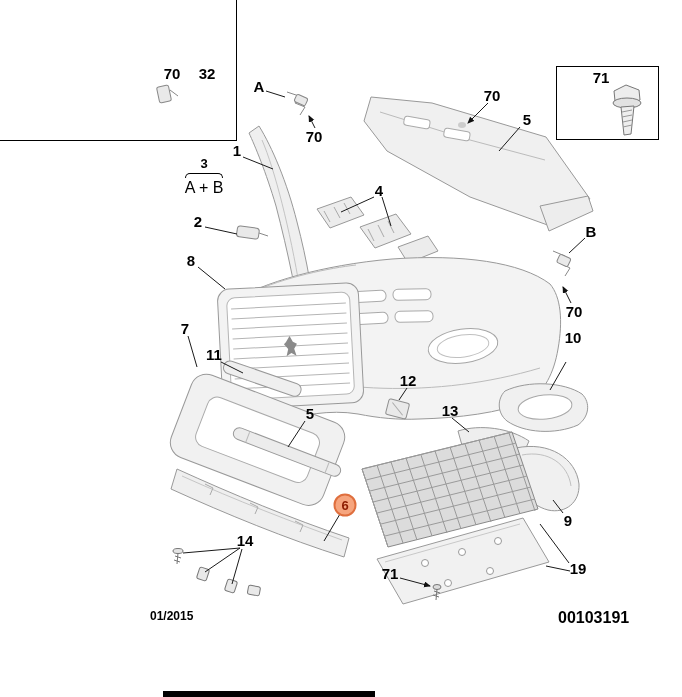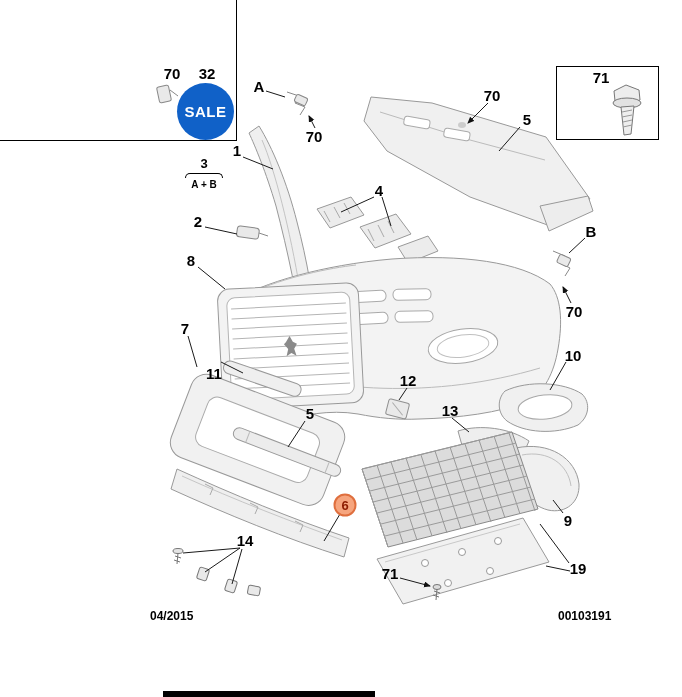--- a/index.html
+++ b/index.html
@@ -23,23 +23,23 @@
     font-weight:bold; font-size:15px; color:#000; white-space:nowrap; line-height:1;
   }
   .callout.highlight {
     width:23px; height:23px; border-radius:50%;
     display:flex; align-items:center; justify-content:center;
     border:2px solid; font-size:13px;
   }
   .group3 { position:absolute; left:181px; top:156px; width:46px; text-align:center; z-index:4; }
   .g3-num { font-weight:bold; font-size:13px; }
   .g3-brace { height:5px; margin:2px 4px 1px; border-top:1.5px solid #000; border-left:1.5px solid #000; border-right:1.5px solid #000; border-radius:5px 5px 0 0; }
-  .g3-formula { font-weight:bold; font-size:10px; }
+  .g3-formula { font-weight:normal; font-size:16px; }
   .footer-left  { position:absolute; left:150px; top:609px; font-weight:bold; font-size:12px; z-index:4; }
-  .footer-right { position:absolute; left:558px; top:609px; font-weight:bold; font-size:12px; z-index:4; }
+  .footer-right { position:absolute; left:558px; top:609px; font-weight:bold; font-size:16px; z-index:4; }
   .bottom-bar { position:absolute; left:163px; top:691px; width:212px; height:6px; background:#000; z-index:4; }
 </style>
 </head>
 <body>
 
 <div class="stage">
 
   <svg id="art" width="682" height="697" viewBox="0 0 682 697">
     <defs>
       <marker id="arr" markerWidth="8" markerHeight="8" refX="6" refY="3" orient="auto">
@@ -240,21 +240,20 @@
       <line x1="400" y1="578" x2="430" y2="586" marker-end="url(#arr)"></line>
       <line x1="569" y1="563" x2="540" y2="524"></line>
       <line x1="570" y1="571" x2="546" y2="566"></line>
     </g>
   </svg>
 
   <div class="tl-vline"></div>
   <div class="tl-hline"></div>
   <div class="inset-box"></div>
 
-  <div class="sale-badge" style="background: rgb(16, 97, 200); color: rgb(255, 255, 255);">SALE</div>
 
   <div class="group3">
     <div class="g3-num">3</div>
     <div class="g3-brace"></div>
     <div class="g3-formula">A + B</div>
   </div>
 
   <div id="callout-layer">
       <span class="callout" style="left: 172px; top: 73px;">70</span>
       <span class="callout" style="left: 207px; top: 73px;">32</span>
@@ -263,28 +262,28 @@
       <span class="callout" style="left: 237px; top: 150px;">1</span>
       <span class="callout" style="left: 198px; top: 221px;">2</span>
       <span class="callout" style="left: 191px; top: 260px;">8</span>
       <span class="callout" style="left: 379px; top: 190px;">4</span>
       <span class="callout" style="left: 492px; top: 95px;">70</span>
       <span class="callout" style="left: 527px; top: 119px;">5</span>
       <span class="callout" style="left: 601px; top: 77px;">71</span>
       <span class="callout" style="left: 591px; top: 231px;">B</span>
       <span class="callout" style="left: 574px; top: 311px;">70</span>
       <span class="callout" style="left: 185px; top: 328px;">7</span>
-      <span class="callout" style="left: 214px; top: 373px;">11</span>
-      <span class="callout" style="left: 573px; top: 355px;">10</span>
+      <span class="callout" style="left: 214px; top: 354px;">11</span>
+      <span class="callout" style="left: 573px; top: 337px;">10</span>
       <span class="callout" style="left: 310px; top: 413px;">5</span>
       <span class="callout" style="left: 408px; top: 380px; text-align: right;">12</span>
       <span class="callout" style="left: 450px; top: 410px;">13</span>
       <span class="callout highlight" style="left: 345px; top: 505px; background: rgb(246, 165, 126); border-color: rgb(223, 111, 62); color: rgb(140, 28, 0);">6</span>
       <span class="callout" style="left: 568px; top: 520px;">9</span>
       <span class="callout" style="left: 245px; top: 540px; text-align: center;">14</span>
       <span class="callout" style="left: 390px; top: 573px;">71</span>
       <span class="callout" style="left: 578px; top: 568px;">19</span>
     </div>
 
-  <div class="footer-left">04/2015</div>
+  <div class="footer-left">01/2015</div>
   <div class="footer-right">00103191</div>
   <div class="bottom-bar"></div>
 </div>
 
 </body></html>

